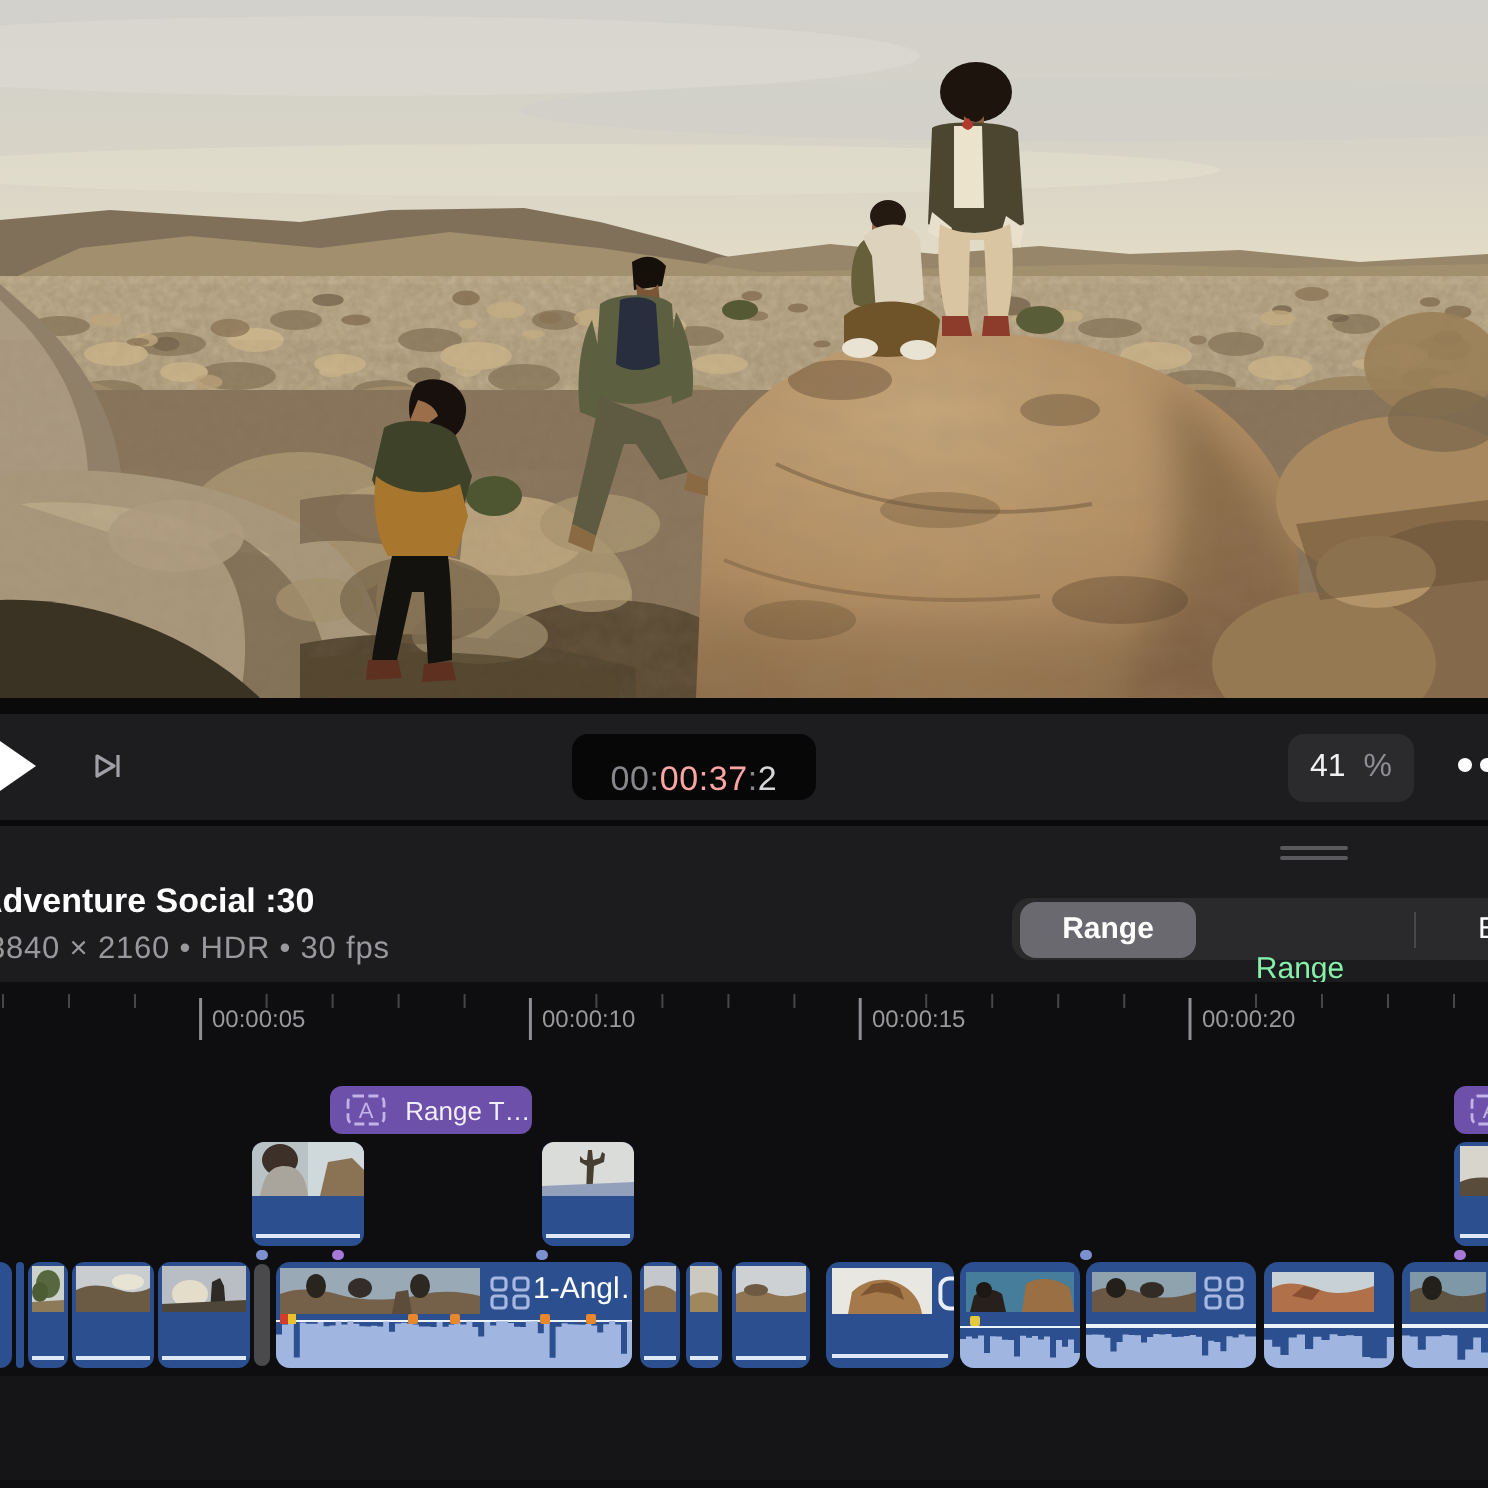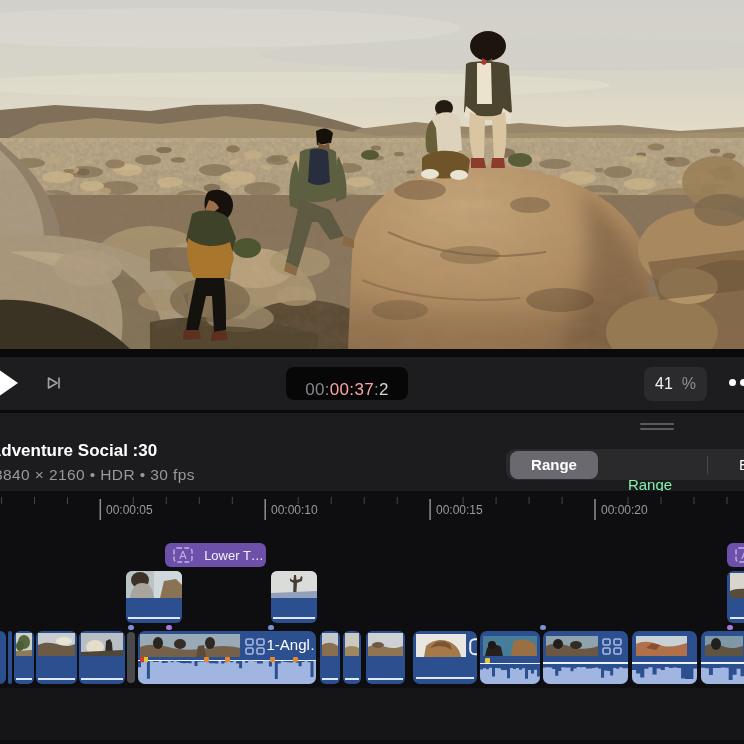--- a/index.html
+++ b/index.html
@@ -331,21 +331,21 @@
     <text x="436" y="22.5">00:00:15</text>
     <text x="601" y="22.5">00:00:20</text>
   </g>
 </svg>
 
 <div class="abs" style="left:165px;top:543px;width:101px;height:24px;background:#6d50aa;border-radius:6px;"></div>
 <svg class="abs" style="left:173px;top:547px" width="20" height="16" viewBox="0 0 20 16">
   <rect x="1" y="1" width="18" height="14" rx="3" fill="none" stroke="#c3b2e6" stroke-width="1.4" stroke-dasharray="5 2.2"></rect>
   <text x="10" y="12" text-anchor="middle" font-size="11" fill="#c3b2e6" font-family="Liberation Sans">A</text>
 </svg>
-<div class="abs" style="left:202px;top:543px;width:64px;height:24px;display:flex;align-items:center;justify-content:center;color:#f2eefb;font-size:13px;">Lower T…</div>
+<div class="abs" style="left:202px;top:543px;width:64px;height:24px;display:flex;align-items:center;justify-content:center;color:#f2eefb;font-size:13px;">Range T…</div>
 
 <div class="abs" style="left:727px;top:543px;width:30px;height:24px;background:#6d50aa;border-radius:6px;"></div>
 <svg class="abs" style="left:735px;top:547px" width="20" height="16" viewBox="0 0 20 16">
   <rect x="1" y="1" width="18" height="14" rx="3" fill="none" stroke="#c3b2e6" stroke-width="1.4" stroke-dasharray="5 2.2"></rect>
   <text x="10" y="12" text-anchor="middle" font-size="11" fill="#c3b2e6" font-family="Liberation Sans">A</text>
 </svg>
 
 <div class="abs" style="left:126px;top:571px;width:56px;height:52px;background:#2c4f90;border-radius:6px;overflow:hidden;">
   <svg width="56" height="27" viewBox="0 0 56 27" style="display:block">
     <rect width="56" height="27" fill="#b9c3c6"></rect>

